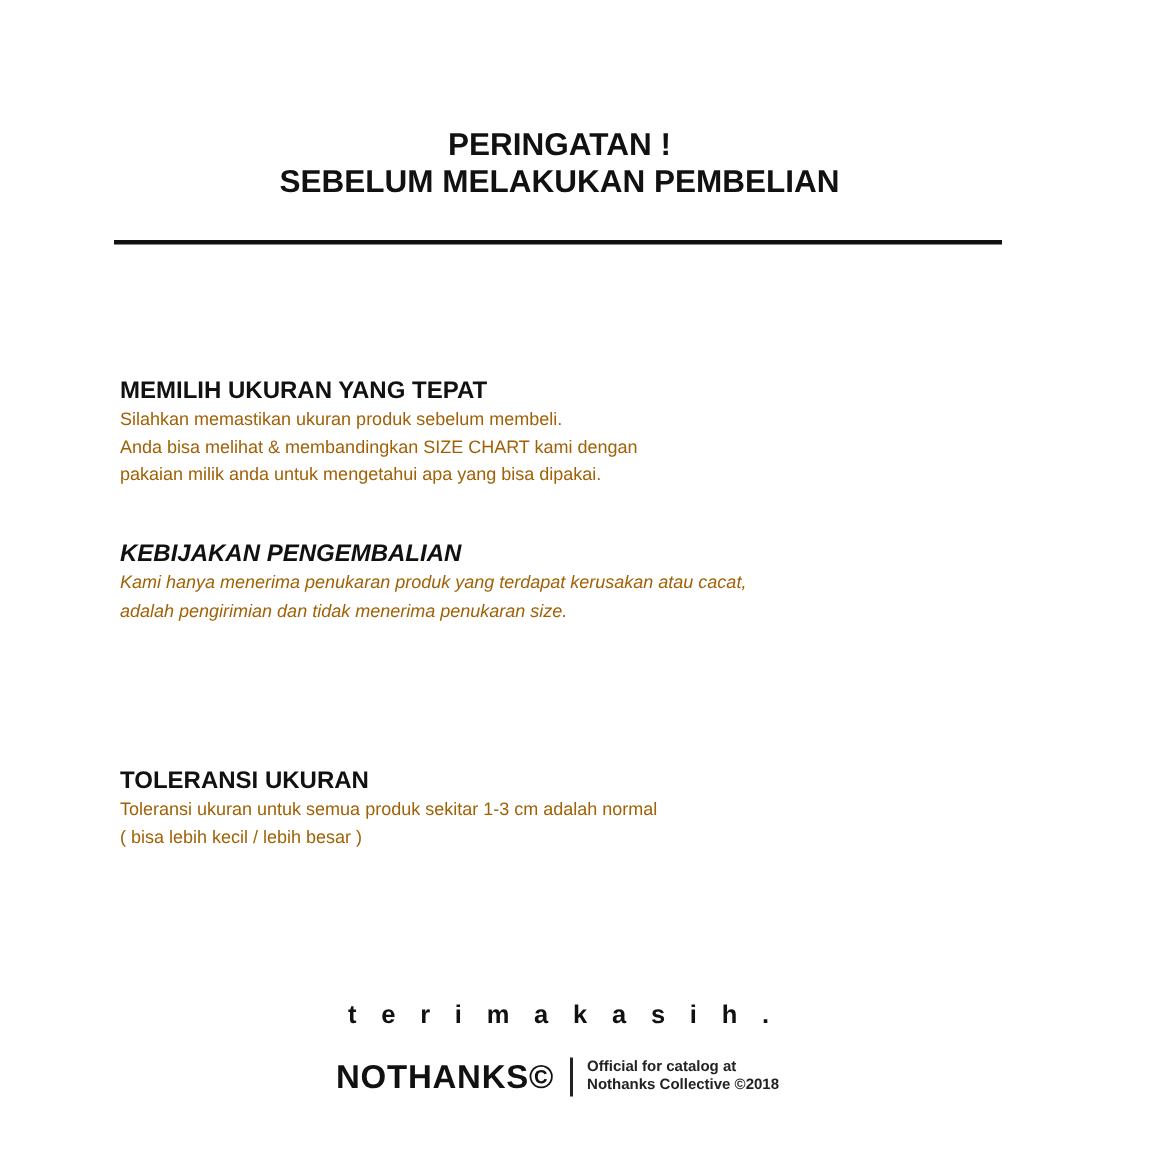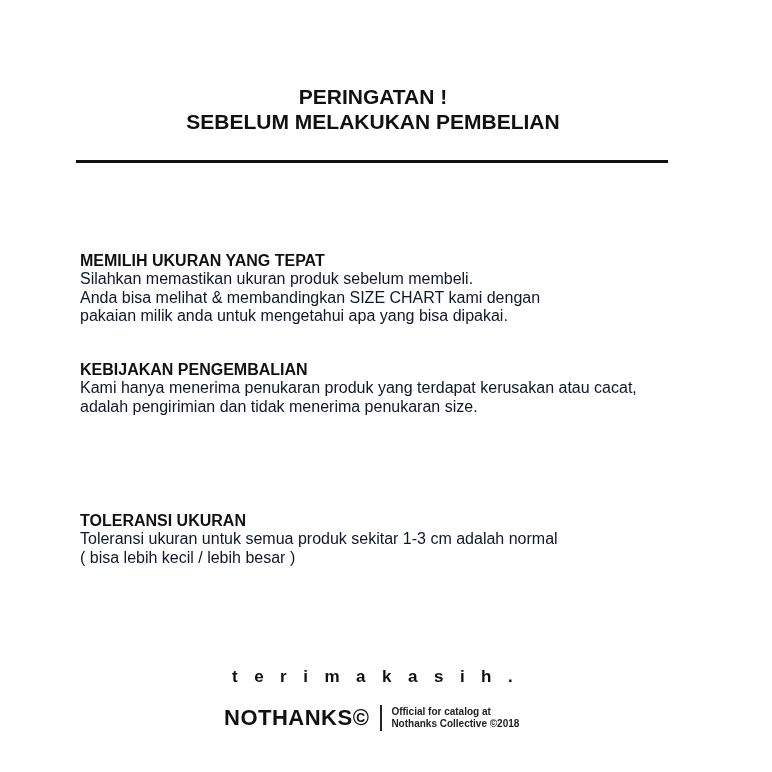--- a/index.html
+++ b/index.html
@@ -3,23 +3,23 @@
 <meta charset="utf-8">
 <style>
   html, body { margin: 0; padding: 0; background: #ffffff; }
   body { width: 772px; height: 772px; position: relative; overflow: hidden;
          font-family: "Liberation Sans", sans-serif; color: #111; }
   .title { position: absolute; left: 0; width: 746px; top: 84px; text-align: center;
            font-weight: bold; font-size: 21px; line-height: 25px; color: #111; }
   .divider { position: absolute; left: 76px; top: 160px; width: 592px; height: 3px; background: #111; }
   .section { position: absolute; left: 80px; width: 660px; }
   .section h2 { margin: 0; font-size: 16px; font-weight: bold; line-height: 19px; color: #111; }
-  .section p { margin: 0; font-size: 16px; line-height: 18.5px; color: #0f172a; }
+  .section p { margin: 0; font-size: 12px; line-height: 18.5px; color: #a16207; }
   .s1 { top: 208px; margin-top: 43px; }
-  .s2 { top: 360px; }
+  .s2 { top: 360px; font-style: italic; }
   .s3 { top: 511px; }
   .thanks { position: absolute; top: 667px; left: 232px; font-weight: bold; font-size: 17px;
             letter-spacing: 16.5px; color: #111; }
   .footer { position: absolute; top: 705px; left: 224px; display: flex; align-items: center; }
   .brand { font-weight: bold; font-size: 22px; letter-spacing: 0.5px; color: #111; text-align: right; }
   .vsep { width: 2px; height: 26px; background: #222; margin: 0 9px 0 11px; }
   .note { font-weight: bold; font-size: 10px; line-height: 12px; color: #222; }
 </style>
 </head>
 <body>

